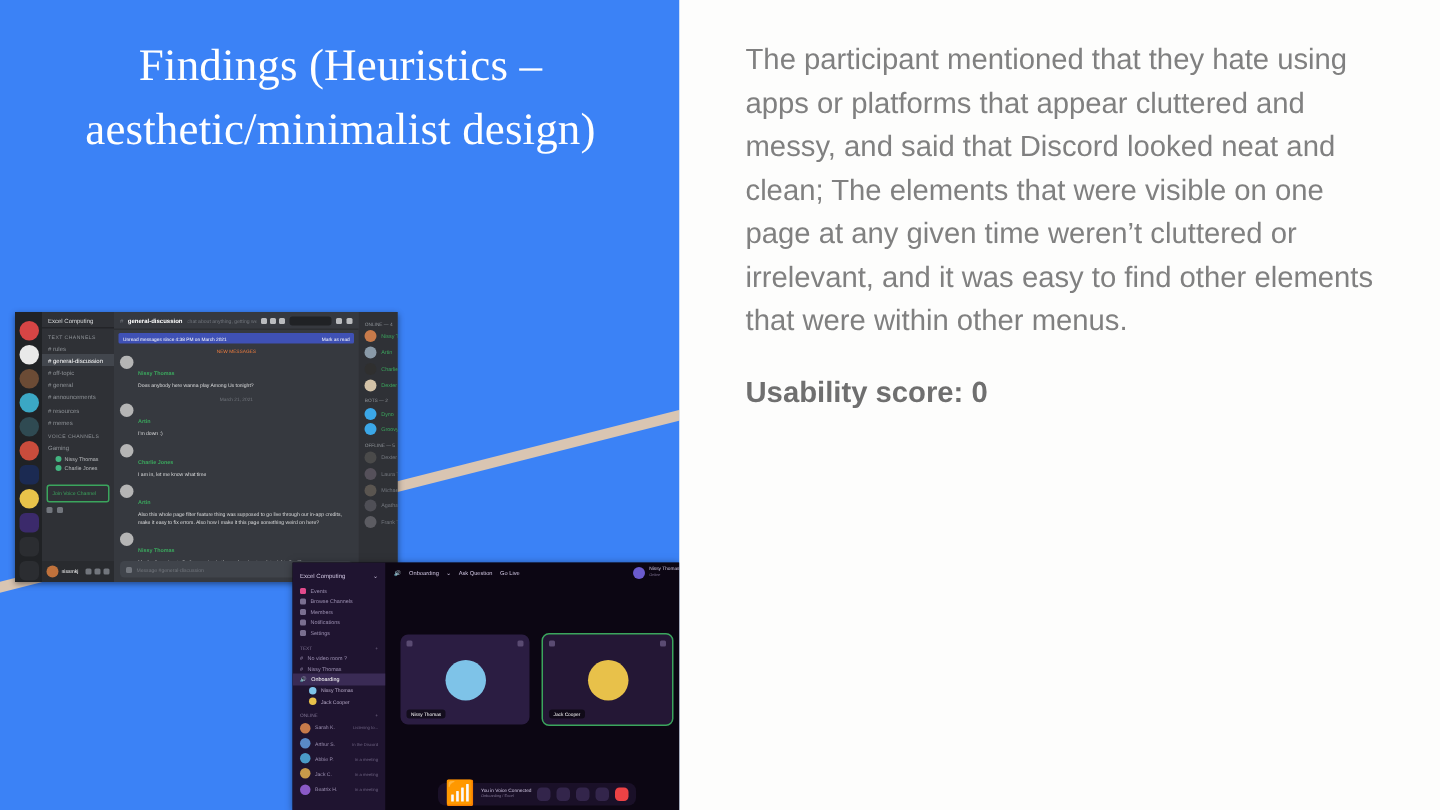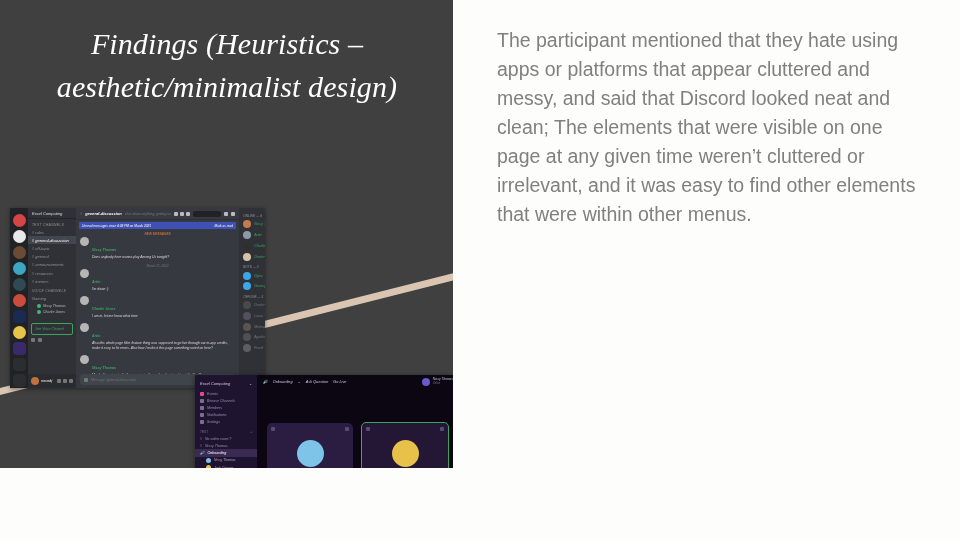--- a/index.html
+++ b/index.html
@@ -5,22 +5,22 @@
   html,body{margin:0;padding:0;}
   body{
     width:960px;height:540px;overflow:hidden;
     background:#ffffff;
     font-family:"Liberation Sans", sans-serif;
   }
   .slide{position:relative;width:960px;height:540px;background:#fdfdfc;overflow:hidden;}
 
   
   .left-panel{
-    position:absolute;left:0;top:0;width:453px;height:468px;
-    background:#404040;overflow:hidden;font-style:italic;
+    position:absolute;left:0;top:0;width:453px;height:540px;
+    background:#3b82f6;overflow:hidden;
   }
   .title{
     position:absolute;left:12px;top:22px;width:430px;
     text-align:center;color:#ffffff;
     font-family:"Liberation Serif", serif;
     font-size:30px;line-height:1.44;font-weight:400;
     letter-spacing:.1px;
   }
   
   .diag{
@@ -439,15 +439,16 @@
             <span class="cbtn red"></span>
           </div>
         </div>
       </div>
     </div>
 
   </div>
 
   <div class="right">
     <p class="para">The participant mentioned that they hate using apps or platforms that appear cluttered and messy, and said that Discord looked neat and clean; The elements that were visible on one page at any given time weren’t cluttered or irrelevant, and it was easy to find other elements that were within other menus.</p>
+    <p class="score">Usability score: 0</p>
   </div>
 
 </div>
 
 </body></html>

